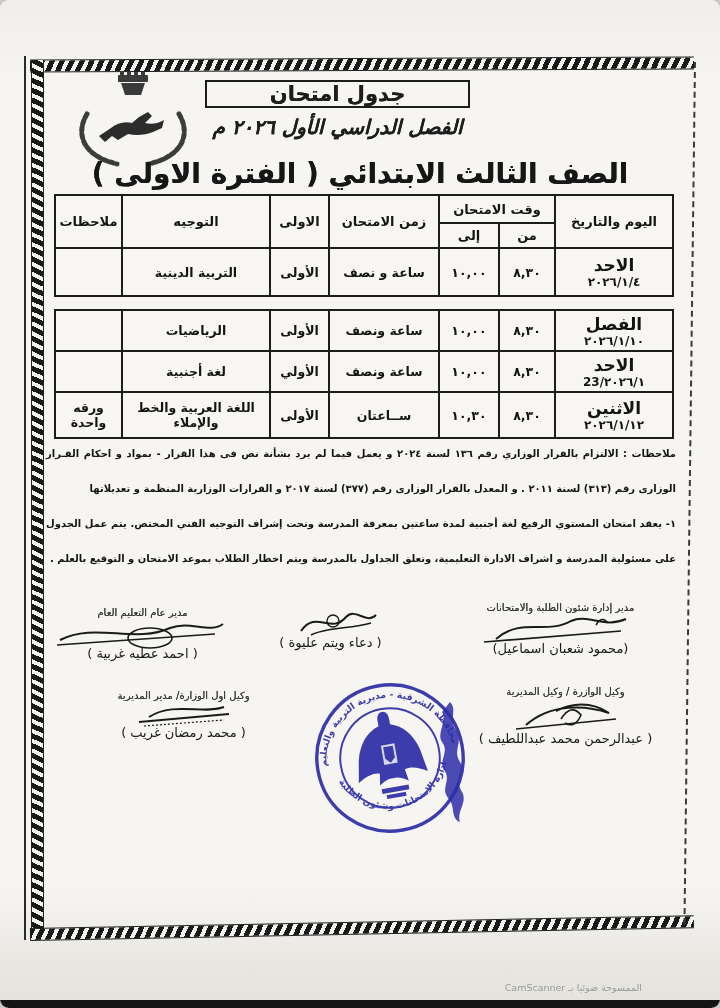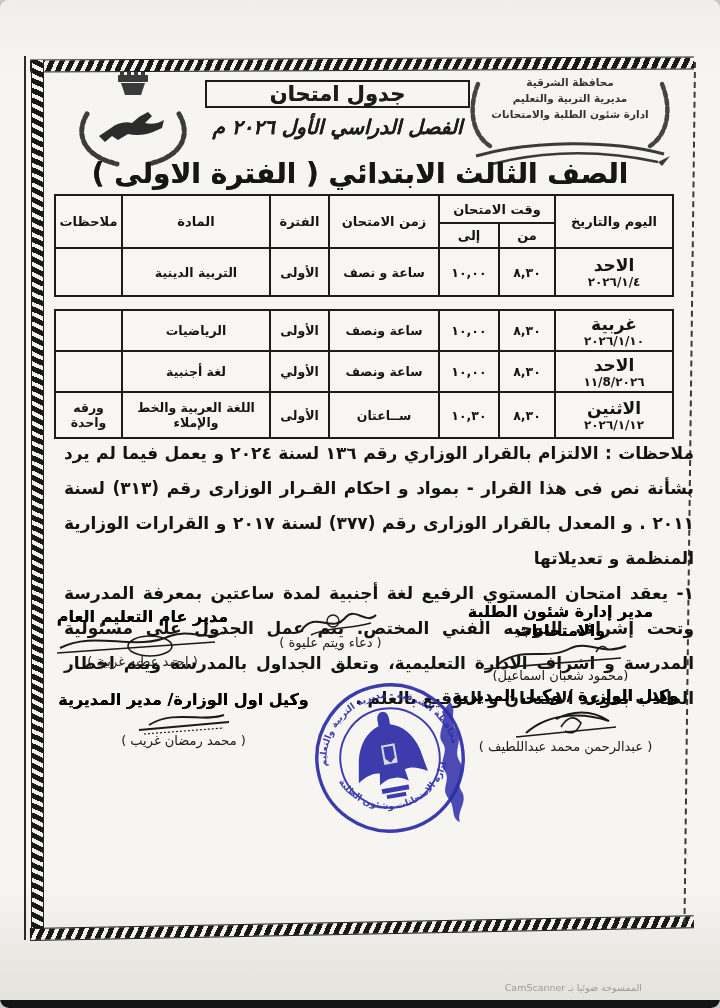--- a/index.html
+++ b/index.html
@@ -32,25 +32,25 @@
   table.sched{position:absolute;left:54px;border-collapse:collapse;direction:rtl;table-layout:fixed;width:618px;background:#f7f6f2;}
   table.sched th,table.sched td{border:2px solid #1c1c1c;text-align:center;vertical-align:middle;font-weight:700;color:#141414;padding:1px 2px;}
   table.sched th{font-size:13px;}
   table.sched td{font-size:12.5px;}
   .t1{top:194px;}
   .t2{top:309px;}
   .t1{border:2.5px solid #1c1c1c;}
   .daycell .d1{font-size:17px;}
   .daycell .d2{font-size:12px;}
   
-  .notes{position:absolute;left:64px;top:436px;width:630px;direction:rtl;text-align:justify;font-size:17px;font-weight:700;color:#141414;line-height:35px;}
+  .notes{position:absolute;left:46px;top:436px;width:630px;direction:rtl;text-align:justify;font-size:10px;font-weight:700;color:#141414;line-height:35px;}
   .notes p{margin:0;}
   
   .sig{position:absolute;direction:rtl;text-align:center;}
-  .sig .title{font-size:16px;font-weight:700;color:#000000;text-shadow:0 0 0.4px #222;}
+  .sig .title{font-size:10px;font-weight:400;color:#404040;text-shadow:0 0 0.4px #222;}
   .sig .name{font-size:13px;font-weight:400;color:#181818;margin-top:-4px;}
   .sig svg{display:block;margin:-2px auto;}
   .s1a{left:438px;top:602px;width:245px;}
   .s1b{left:228px;top:607px;width:205px;}
   .s1c{left:50px;top:607px;width:185px;}
   .s2a{left:448px;top:686px;width:235px;}
   .s2b{left:56px;top:690px;width:255px;}
   .stamp{position:absolute;left:312px;top:680px;width:156px;height:156px;transform:rotate(-10deg);opacity:0.92;}
   .ink-blob{position:absolute;left:430px;top:700px;}
   .footer-credit{position:absolute;right:78px;top:982px;font-size:9.5px;color:#9a9a98;direction:rtl;}
@@ -81,54 +81,40 @@
       <path d="M124 42 C136 62 128 84 94 92" fill="none" stroke="#3c3c3c" stroke-width="5" stroke-dasharray="4 3" stroke-linecap="round"></path>
       <path d="M44 64 L56 56 C62 51 70 49 77 51 L84 45 L93 40 L97 44 L90 51 C97 53 104 51 109 48 L107 56 L98 60 C91 63 81 64 73 62 L63 68 L57 64 L50 70 Z" fill="#2c2c2c"></path>
     </svg>
   </div>
 
   <div class="hdr-center">
     <div class="t1">جدول امتحان</div>
     <div class="t2">الفصل الدراسي الأول ٢٠٢٦ م</div>
   </div>
 
-  <div class="hdr-right">
-    <svg width="216" height="108" viewBox="0 0 216 108">
-      <path d="M16 20 C6 45 10 70 28 82" fill="none" stroke="#444" stroke-width="4.5" stroke-dasharray="5 3" stroke-linecap="round"></path>
-      <path d="M200 20 C210 45 206 70 188 82" fill="none" stroke="#444" stroke-width="4.5" stroke-dasharray="5 3" stroke-linecap="round"></path>
-      <path d="M14 92 C70 76 150 76 202 90" fill="none" stroke="#3a3a3a" stroke-width="3"></path>
-      <path d="M30 100 C85 86 140 86 196 98" fill="none" stroke="#3a3a3a" stroke-width="2.5"></path>
-      <path d="M196 98 L208 92 L200 102 Z" fill="#3a3a3a"></path>
-    </svg>
-    <div class="lines">
-      <div>محافظة الشرقية</div>
-      <div>مديرية التربية والتعليم</div>
-      <div>ادارة شئون الطلبة والامتحانات</div>
-    </div>
-  </div>
 
   <div class="class-title">الصف الثالث الابتدائي ( الفترة الاولى )</div>
 
   <table class="sched t1">
     <colgroup>
       <col style="width:118px">
         <col style="width:56px">
         <col style="width:60px">
         <col style="width:110px">
         <col style="width:59px">
         <col style="width:148px">
         <col style="width:67px">
     </colgroup>
     <tbody>
         <tr style="height:28px">
       <th rowspan="2">اليوم والتاريخ</th>
       <th colspan="2">وقت الامتحان</th>
       <th rowspan="2">زمن الامتحان</th>
-      <th rowspan="2">الفترة</th>
-      <th rowspan="2">المادة</th>
+      <th rowspan="2">الاولى</th>
+      <th rowspan="2">التوجيه</th>
       <th rowspan="2">ملاحظات</th>
     </tr>
     <tr style="height:25px">
       <th>من</th>
       <th>إلى</th>
     </tr>
     <tr style="height:48px">
       <td class="daycell">
         <div class="d1">الاحد</div>
         <div class="d2">٢٠٢٦/١/٤</div>
@@ -149,34 +135,34 @@
         <col style="width:56px">
         <col style="width:60px">
         <col style="width:110px">
         <col style="width:59px">
         <col style="width:148px">
         <col style="width:67px">
     </colgroup>
     <tbody>
         <tr style="height:41px">
       <td class="daycell">
-        <div class="d1">غربية</div>
+        <div class="d1">الفصل</div>
         <div class="d2">٢٠٢٦/١/١٠</div>
       </td>
       <td>٨,٣٠</td>
       <td>١٠,٠٠</td>
       <td>ساعة ونصف</td>
       <td>الأولى</td>
       <td>الرياضيات</td>
       <td></td>
     </tr>
     <tr style="height:41px">
       <td class="daycell">
         <div class="d1">الاحد</div>
-        <div class="d2">٢٠٢٦/8/١١</div>
+        <div class="d2">٢٠٢٦/١/23</div>
       </td>
       <td>٨,٣٠</td>
       <td>١٠,٠٠</td>
       <td>ساعة ونصف</td>
       <td>الأولي</td>
       <td>لغة أجنبية</td>
       <td></td>
     </tr>
     <tr style="height:46px">
       <td class="daycell">

